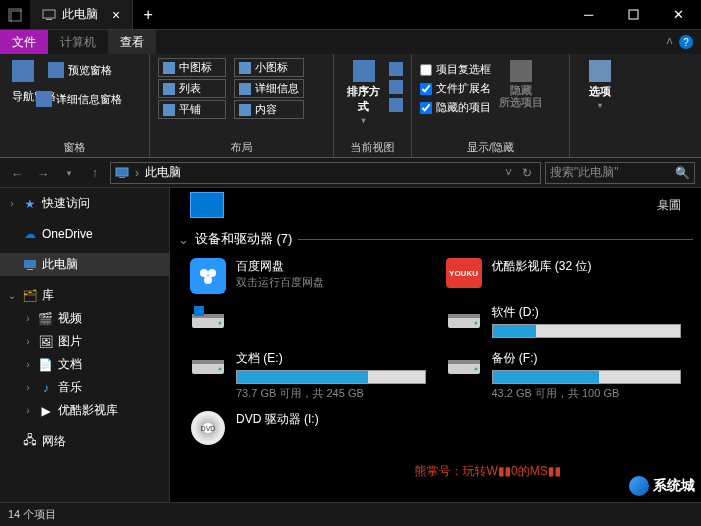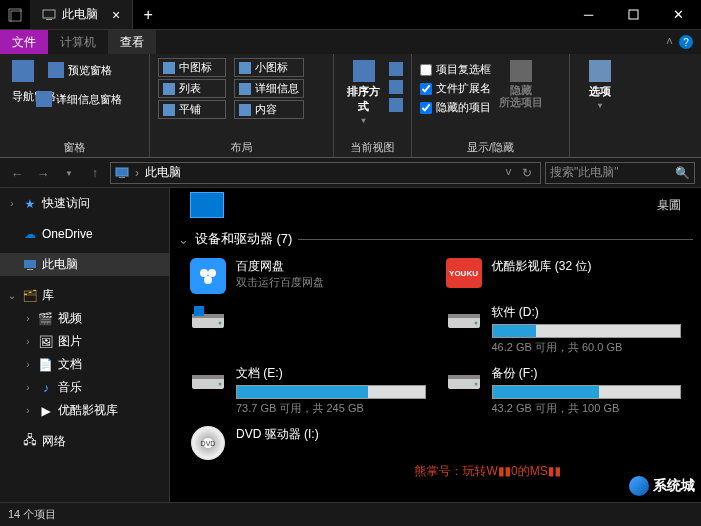--- a/index.html
+++ b/index.html
@@ -351,21 +351,20 @@
               <rect x="2" y="10" width="32" height="14" rx="2" fill="#d0d0d0"></rect>
               <rect x="2" y="10" width="32" height="4" fill="#888"></rect>
               <circle cx="30" cy="19" r="1.5" fill="#4a8"></circle>
             </svg>
           </div>
           <div class="drive-info">
             <div class="drive-name">软件 (D:)</div>
             <div class="drive-bar">
               <div class="fill" style="width:23%"></div>
             </div>
-            <div class="drive-sub">46.2 GB 可用，共 60.0 GB</div>
           </div>
         </div>
         <div class="drive">
           <div class="drive-icon">
             <svg width="36" height="28">
               <rect x="2" y="10" width="32" height="14" rx="2" fill="#d0d0d0"></rect>
               <rect x="2" y="10" width="32" height="4" fill="#888"></rect>
               <circle cx="30" cy="19" r="1.5" fill="#4a8"></circle>
             </svg>
           </div>

